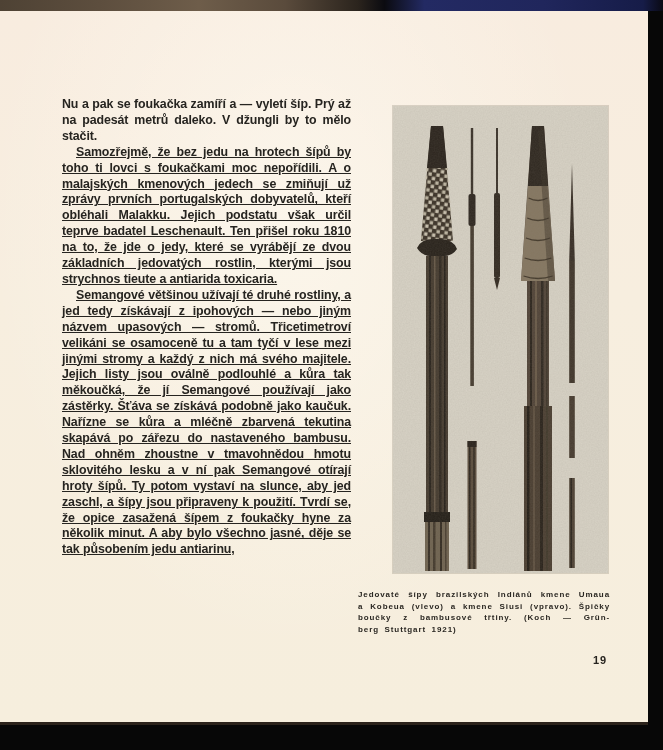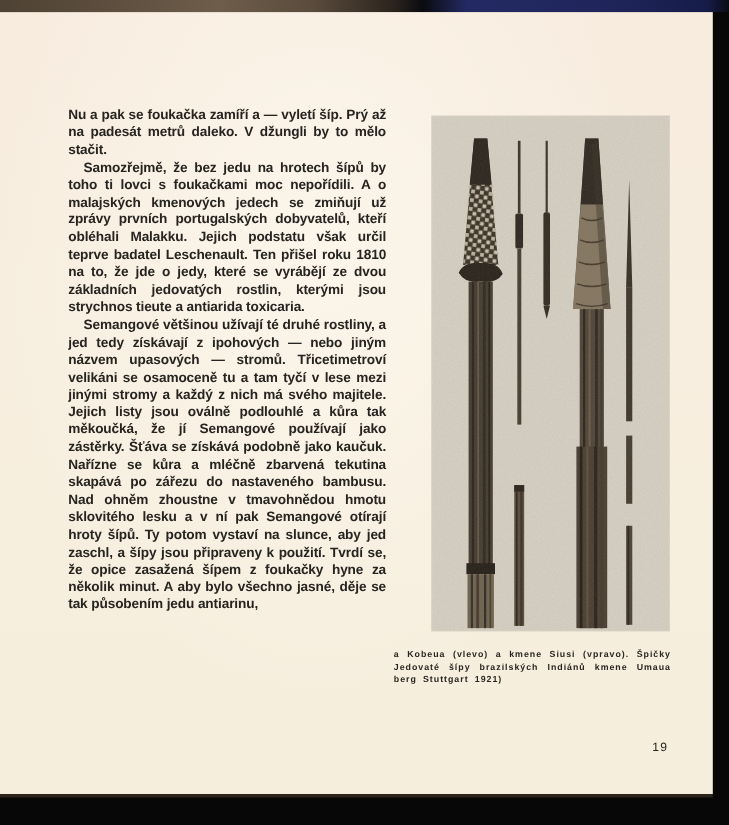--- a/index.html
+++ b/index.html
@@ -28,39 +28,39 @@
   }
   .body-text{
     position:absolute;left:62px;top:86px;width:289px;
     color:#262420;
     font-size:12.4px;line-height:15.9px;
     font-weight:bold;
     letter-spacing:-0.1px;
     text-align:justify;
   }
   .body-text p{margin:0;}
-  .body-text p.indent{text-indent:14px;}
+  .body-text p.indent{text-indent:14px;text-decoration:underline;}
   .figure-photo{
     position:absolute;left:393px;top:95px;width:215px;height:467px;
     background:#d8d3c6;
     box-shadow:0 0 0 1px rgba(120,110,95,.25);
   }
   .figure-caption{
     position:absolute;left:358px;top:578px;width:252px;
     color:#2a2722;
     font-size:8px;line-height:11.6px;
     font-weight:bold;
     letter-spacing:0.9px;
     word-spacing:2.5px;
   }
   .cap-line{text-align:justify;text-align-last:justify;}
   .cap-line.last{text-align:center;text-align-last:left;}
   .page-number{
     position:absolute;left:593px;top:643px;
-    color:#27241f;font-size:11px;font-weight:normal;letter-spacing:1px;margin-top:20px;
+    color:#27241f;font-size:11px;font-weight:bold;letter-spacing:1px;
   }
 </style>
 </head>
 <body>
 
 <div class="binding-strip"></div>
 
 <div class="page">
 
   <div class="body-text">
@@ -144,20 +144,21 @@
         <rect x="176.2" y="290" width="5.6" height="62" fill="#463b2f"></rect>
         <rect x="176.2" y="372" width="5.6" height="90" fill="#4e4235"></rect>
         <rect x="177.5" y="372" width="1.5" height="90" fill="#2b241c"></rect>
       </g>
 
       <rect width="215" height="467" filter="url(#grain)" opacity="0.5"></rect>
     </svg>
   </div>
 
   <div class="figure-caption">
+    <div class="cap-line">Jedovaté šípy brazilských Indiánů kmene Umaua</div>
     <div class="cap-line">a Kobeua (vlevo) a kmene Siusi (vpravo). Špičky</div>
-    <div class="cap-line">Jedovaté šípy brazilských Indiánů kmene Umaua</div>
+    <div class="cap-line">boučky z bambusové třtiny. (Koch — Grün-</div>
     <div class="cap-line last">berg Stuttgart 1921)</div>
   </div>
 
   <div class="page-number">19</div>
 
 </div>
 
 </body></html>

